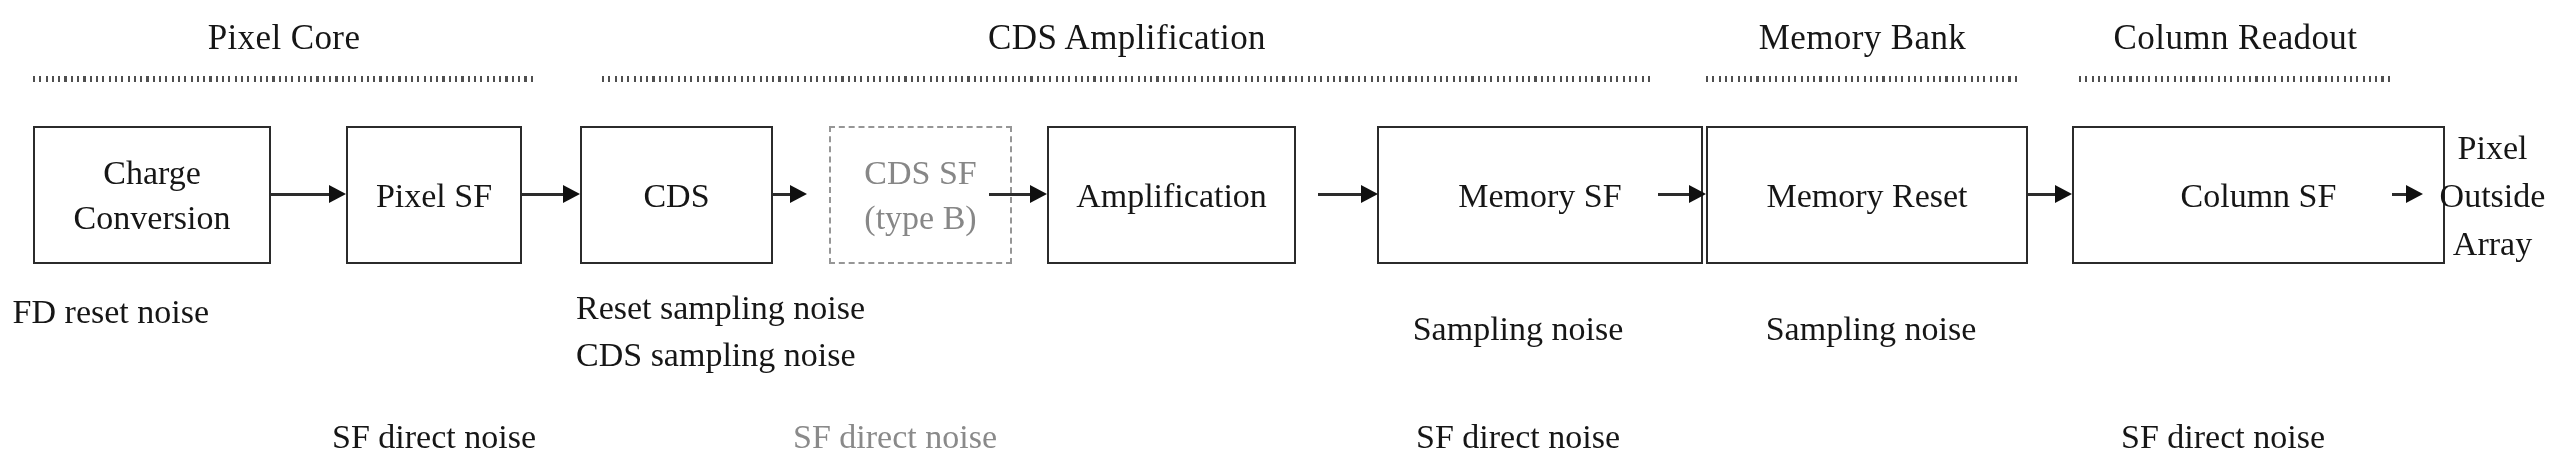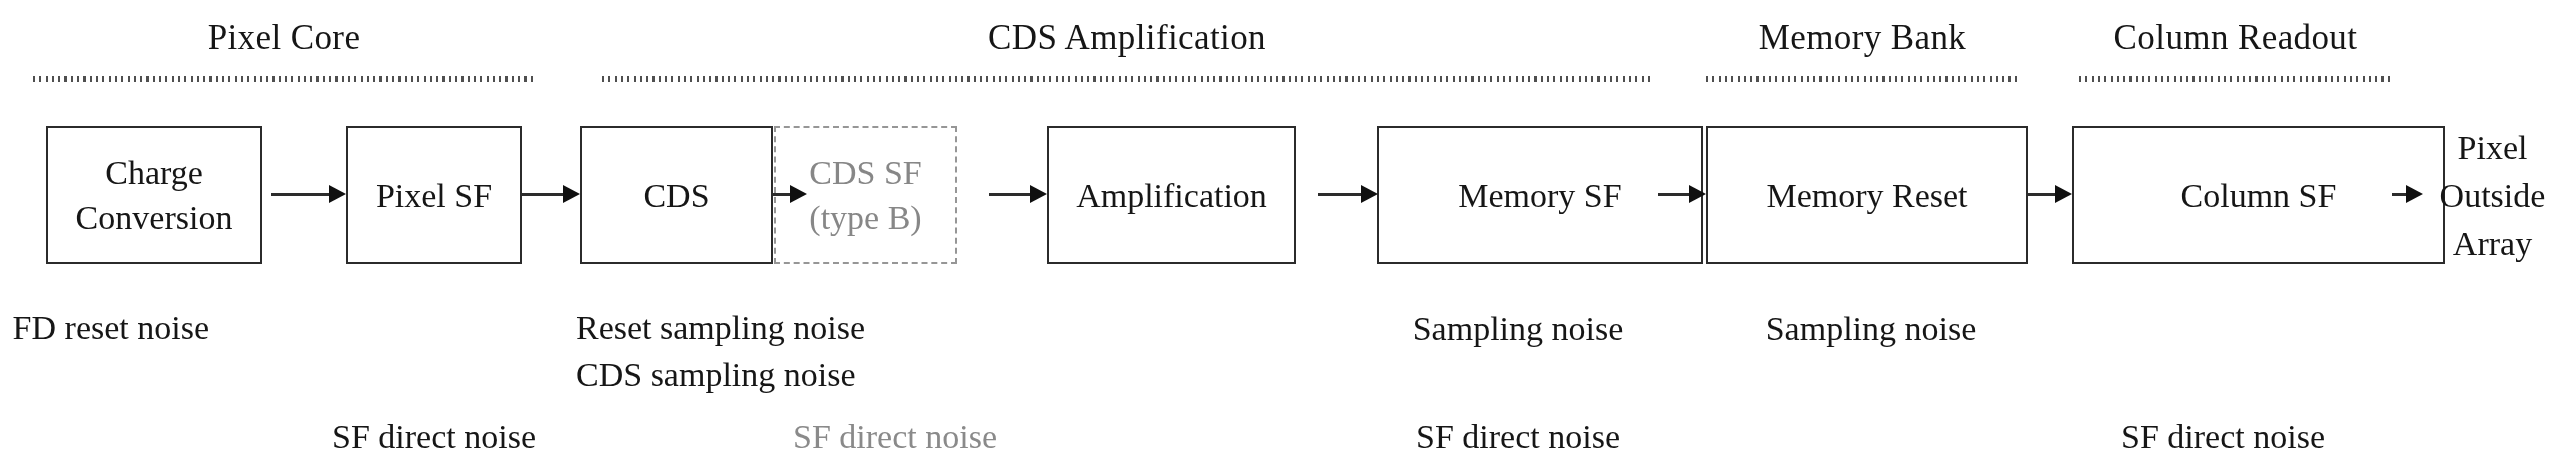--- a/index.html
+++ b/index.html
@@ -41,21 +41,21 @@
     position:absolute;right:0;top:0;width:0;height:0;
     border-top:9.8px solid transparent;border-bottom:9.8px solid transparent;
     border-left:17px solid #101010;
   }
   .noise{
     position:absolute;font-size:34px;line-height:39px;white-space:nowrap;
   }
   .noise.centered{transform:translateX(-50%);font-family:Liberation Serif, serif;}
   .noise.muted{color:#8a8a8a;}
   .noise-block{
-    position:absolute;font-size:34px;line-height:47px;white-space:nowrap;margin-top:20px;
+    position:absolute;font-size:34px;line-height:47px;white-space:nowrap;
   }
   .outside{
     position:absolute;left:2409px;width:167px;top:124px;
     font-size:34px;line-height:48px;text-align:center;
   }
   .outside span{display:block;}
 </style>
 </head>
 <body>
 
@@ -64,30 +64,30 @@
   <div class="sec-title" style="left:33px;width:502px;">Pixel Core</div>
   <div class="sec-title" style="left:602px;width:1050px;">CDS Amplification</div>
   <div class="sec-title" style="left:1706px;width:313px;">Memory Bank</div>
   <div class="sec-title" style="left:2079px;width:313px;">Column Readout</div>
 
   <div class="dotline" style="left:33px;width:502px;"></div>
   <div class="dotline" style="left:602px;width:1050px;"></div>
   <div class="dotline" style="left:1706px;width:313px;"></div>
   <div class="dotline" style="left:2079px;width:313px;"></div>
 
-  <div class="box" style="left:46px;width:216px;">
+  <div class="box" style="left:33px;width:238px;">
     <span style="white-space:normal;max-width:211px;">Charge Conversion</span>
   </div>
   <div class="box" style="left:346px;width:176px;">
     <span>Pixel SF</span>
   </div>
   <div class="box" style="left:580px;width:193px;">
     <span>CDS</span>
   </div>
-  <div class="box dashed" style="left:774px;width:183px;">
+  <div class="box dashed" style="left:829px;width:183px;">
     <span>CDS SF</span>
     <span>(type B)</span>
   </div>
   <div class="box" style="left:1047px;width:249px;">
     <span>Amplification</span>
   </div>
   <div class="box" style="left:1377px;width:326px;">
     <span>Memory SF</span>
   </div>
   <div class="box" style="left:1706px;width:322px;align-items:center;">
@@ -129,21 +129,21 @@
       <i class="shaft"></i>
       <i class="head"></i>
     </div>
 
   <div class="outside">
     <span>Pixel</span>
     <span>Outside</span>
     <span>Array</span>
   </div>
 
-  <div class="noise" style="left:12.6px;top:308px;">FD reset noise</div>
+  <div class="noise" style="left:12.6px;top:292px;">FD reset noise</div>
   <div class="noise-block" style="left:576px;top:284px;">
     <div>Reset sampling noise</div>
     <div>CDS sampling noise</div>
   </div>
   <div class="noise centered" style="left:1518px;top:309px;">Sampling noise</div>
   <div class="noise centered" style="left:1871px;top:309px;">Sampling noise</div>
 
   <div class="noise centered" style="left:434px;top:417px;">SF direct noise</div>
   <div class="noise centered muted" style="left:895px;top:417px;">SF direct noise</div>
   <div class="noise centered" style="left:1518px;top:417px;">SF direct noise</div>

